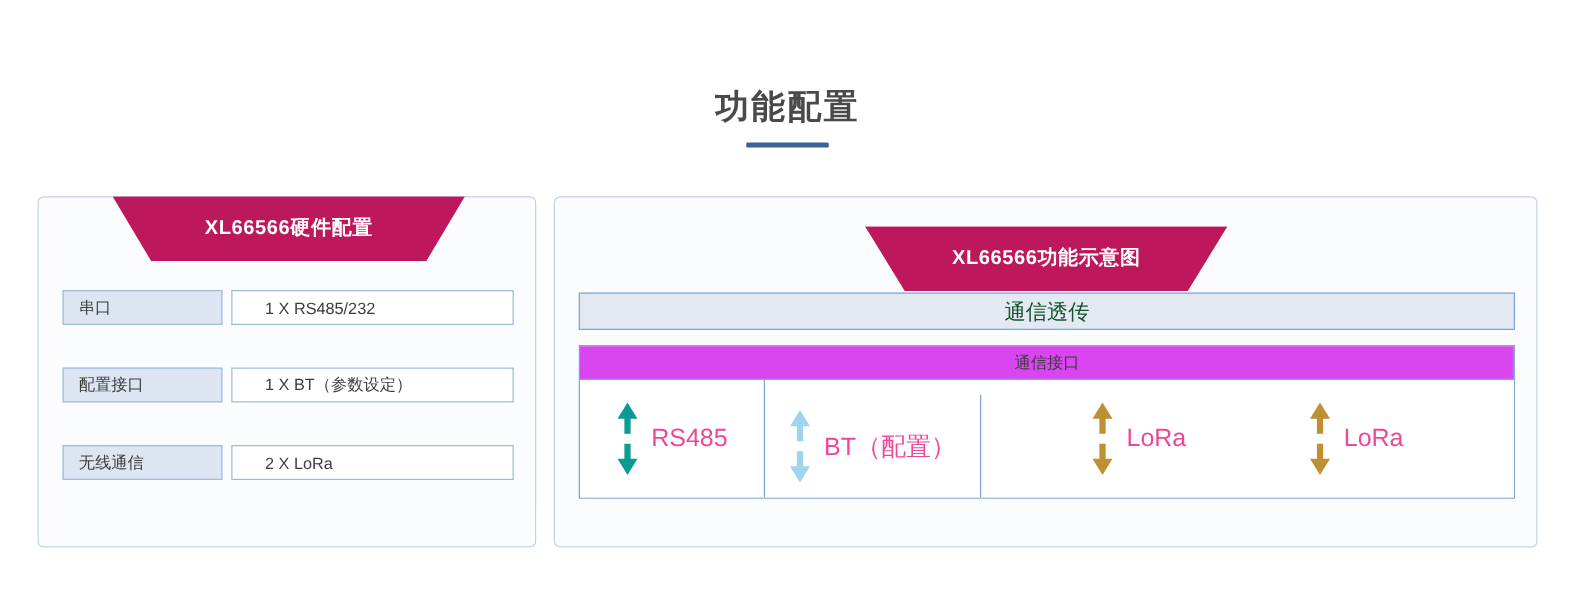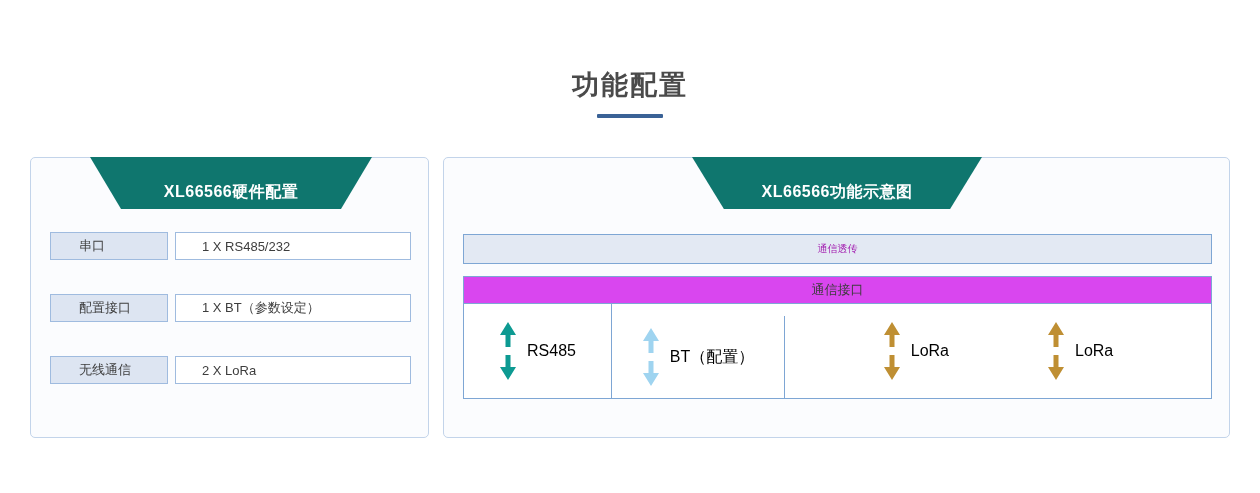--- a/index.html
+++ b/index.html
@@ -57,38 +57,39 @@
     left: 443px;
     top: 157px;
     width: 787px;
     height: 281px;
   }
 
   
   .banner {
     position: absolute;
     top: -1px;
-    background: #0f766e;
+    background: #be185d;
     color: #ffffff;
     display: flex;
-    align-items: flex-end;
+    align-items: center;
     justify-content: center;
     box-sizing: border-box;
     -webkit-clip-path: polygon(0 0, 100% 0, 89% 100%, 11% 100%);
     clip-path: polygon(0 0, 100% 0, 89% 100%, 11% 100%);
   }
   .banner-left {
     left: 59px;
     width: 282px;
     height: 52px;
   }
   .banner-right {
     left: 248px;
     width: 290px;
     height: 52px;
+    margin-top: 24px;
   }
   .banner-text {
     font-size: 16px;
     font-weight: bold;
     letter-spacing: 0.5px;
     line-height: 34px;
     white-space: nowrap;
   }
 
   
@@ -99,28 +100,28 @@
     width: 361px;
   }
   .spec-row {
     display: flex;
     align-items: center;
     height: 28px;
     margin-bottom: 34px;
   }
   .spec-row:last-child { margin-bottom: 0; }
   .spec-key {
-    width: 118px;
+    width: 128px;
     height: 28px;
     box-sizing: border-box;
     background: #dde5f2;
     border: 1px solid #9fbbdf;
     display: flex;
     align-items: center;
-    padding-left: 28px;
+    padding-left: 12px;
     font-size: 13px;
     color: #3d3d3d;
   }
   .spec-val {
     flex: 1;
     height: 28px;
     box-sizing: border-box;
     background: #ffffff;
     border: 1px solid #9fbbdf;
     border-left: none;
@@ -141,22 +142,22 @@
     width: 749px;
   }
   .diag-bar {
     height: 30px;
     box-sizing: border-box;
     background: #e3e9f3;
     border: 1px solid #7ea6d4;
     display: flex;
     align-items: center;
     justify-content: center;
-    font-size: 10px;
-    color: #a21caf;
+    font-size: 17px;
+    color: #14532d;
   }
   .diag-gap { height: 12px; }
   .diag-block {
     border: 1px solid #7ea6d4;
     box-sizing: border-box;
   }
   .diag-block-head {
     height: 27px;
     box-sizing: border-box;
     background: #d946ef;
@@ -183,22 +184,22 @@
   .cell-rs485 { width: 148px; }
   .cell-bt    { width: 173px; margin-top: 12px; }
   .cell-lora  { flex: 1; gap: 98px; }
 
   .port {
     display: flex;
     align-items: center;
     gap: 10px;
   }
   .port-label {
-    font-size: 16px;
-    color: #000000;
+    font-size: 20px;
+    color: #ec4899;
     white-space: nowrap;
   }
   .arrow-svg { display: block; }
 </style>
 </head>
 <body>
 
 <div class="page-title-wrap">
   <div class="page-title">功能配置</div>
   <div class="title-underline"></div>

